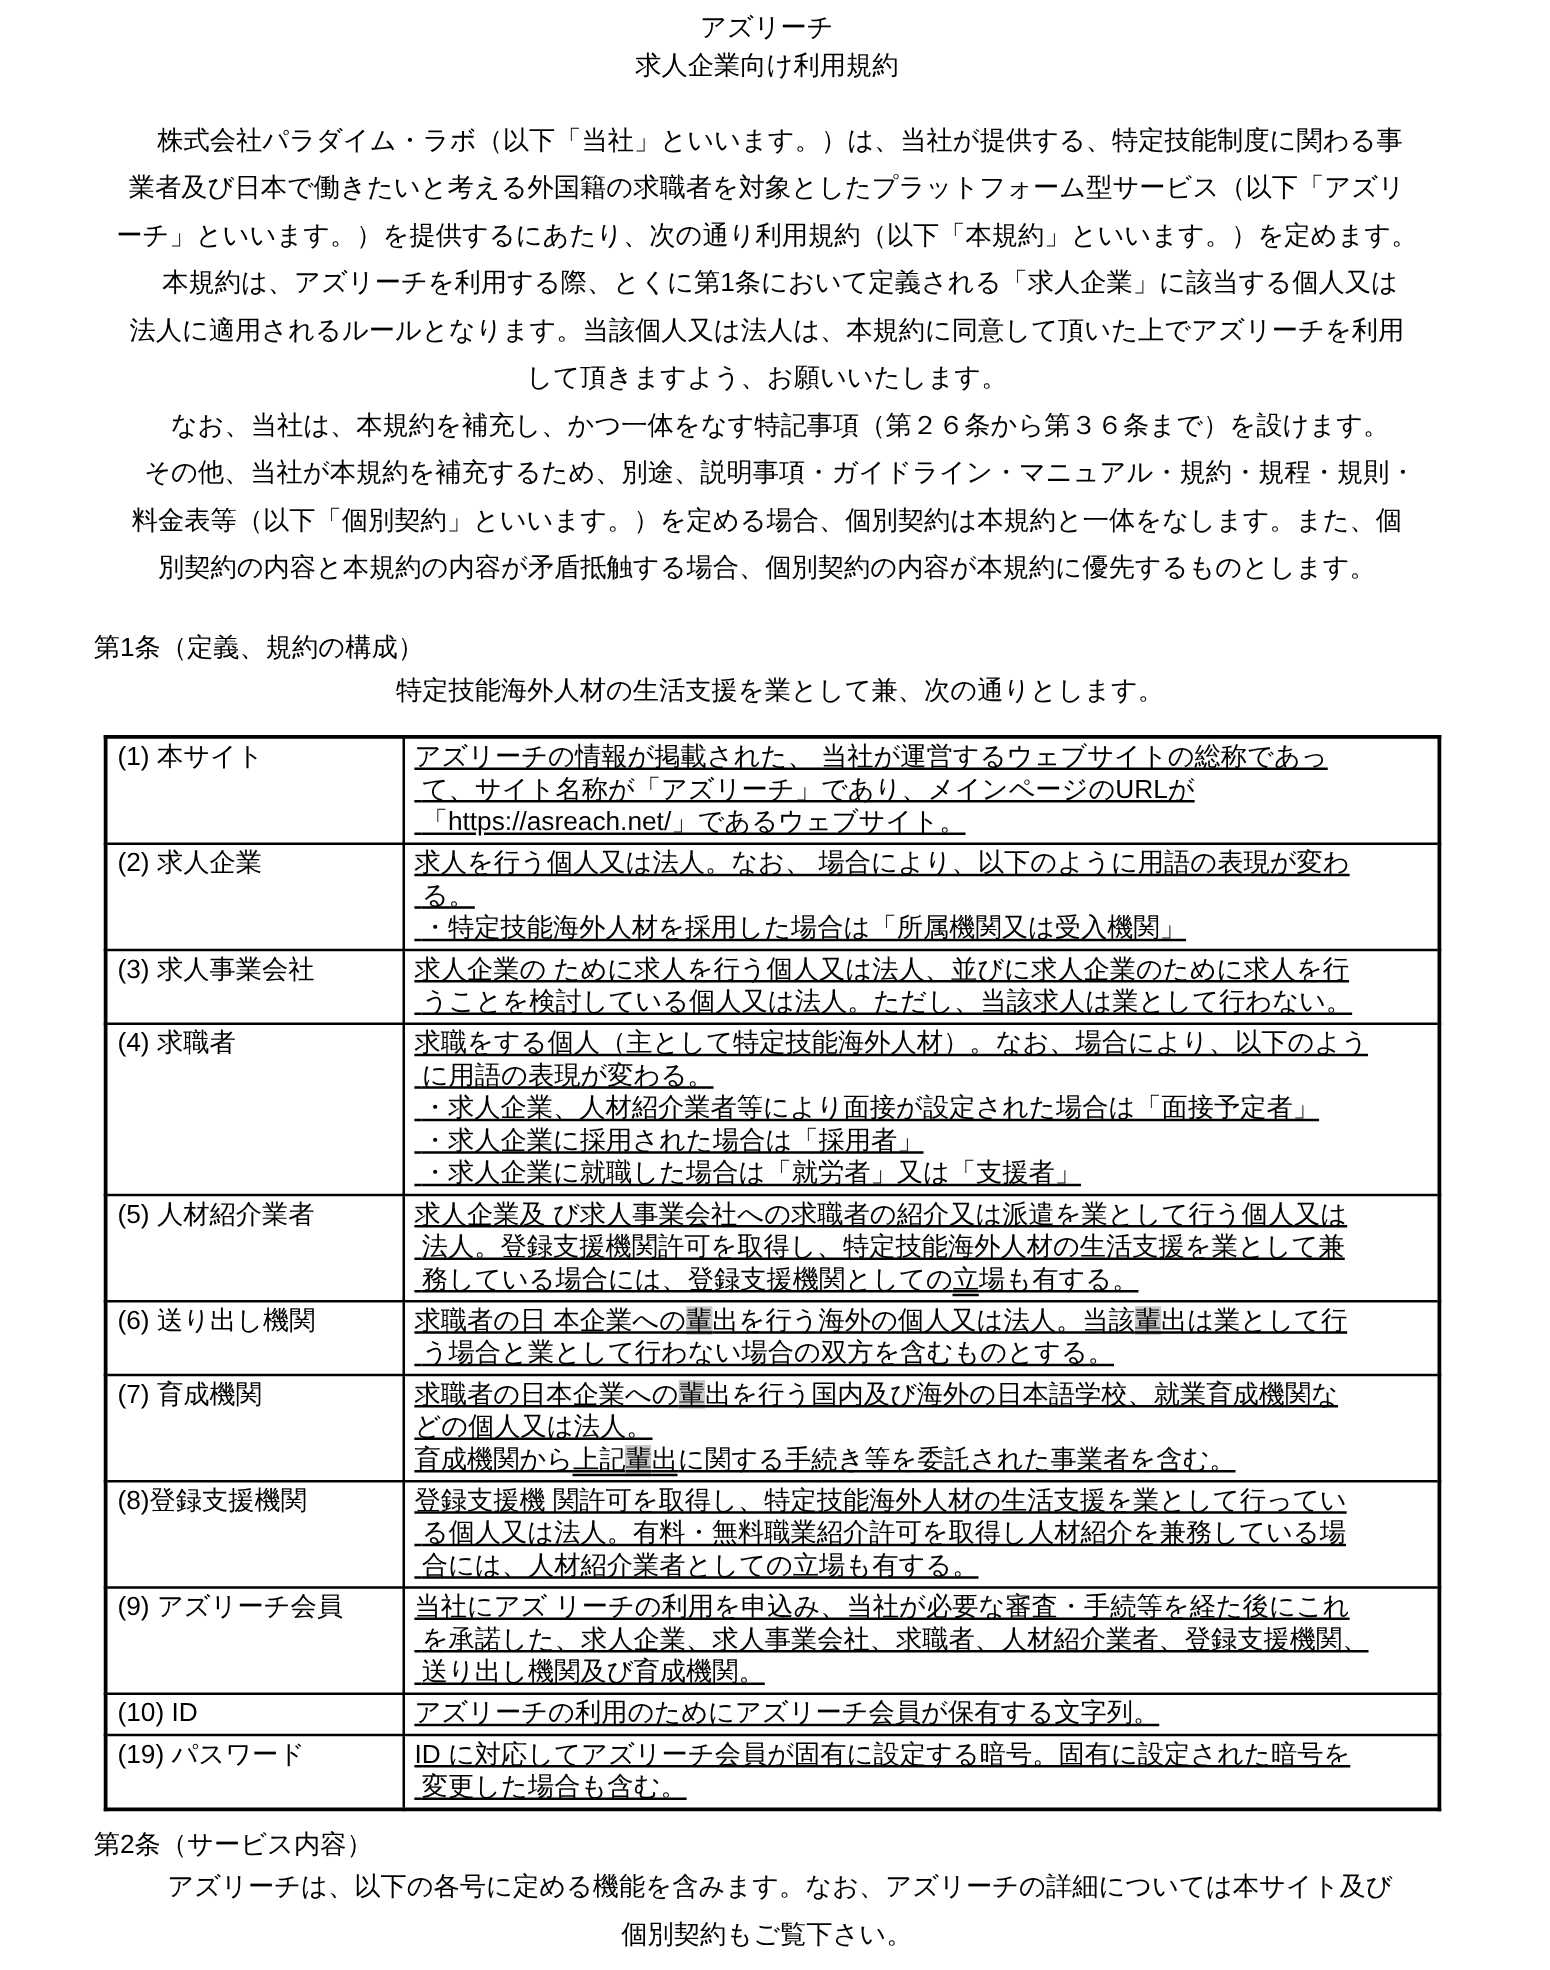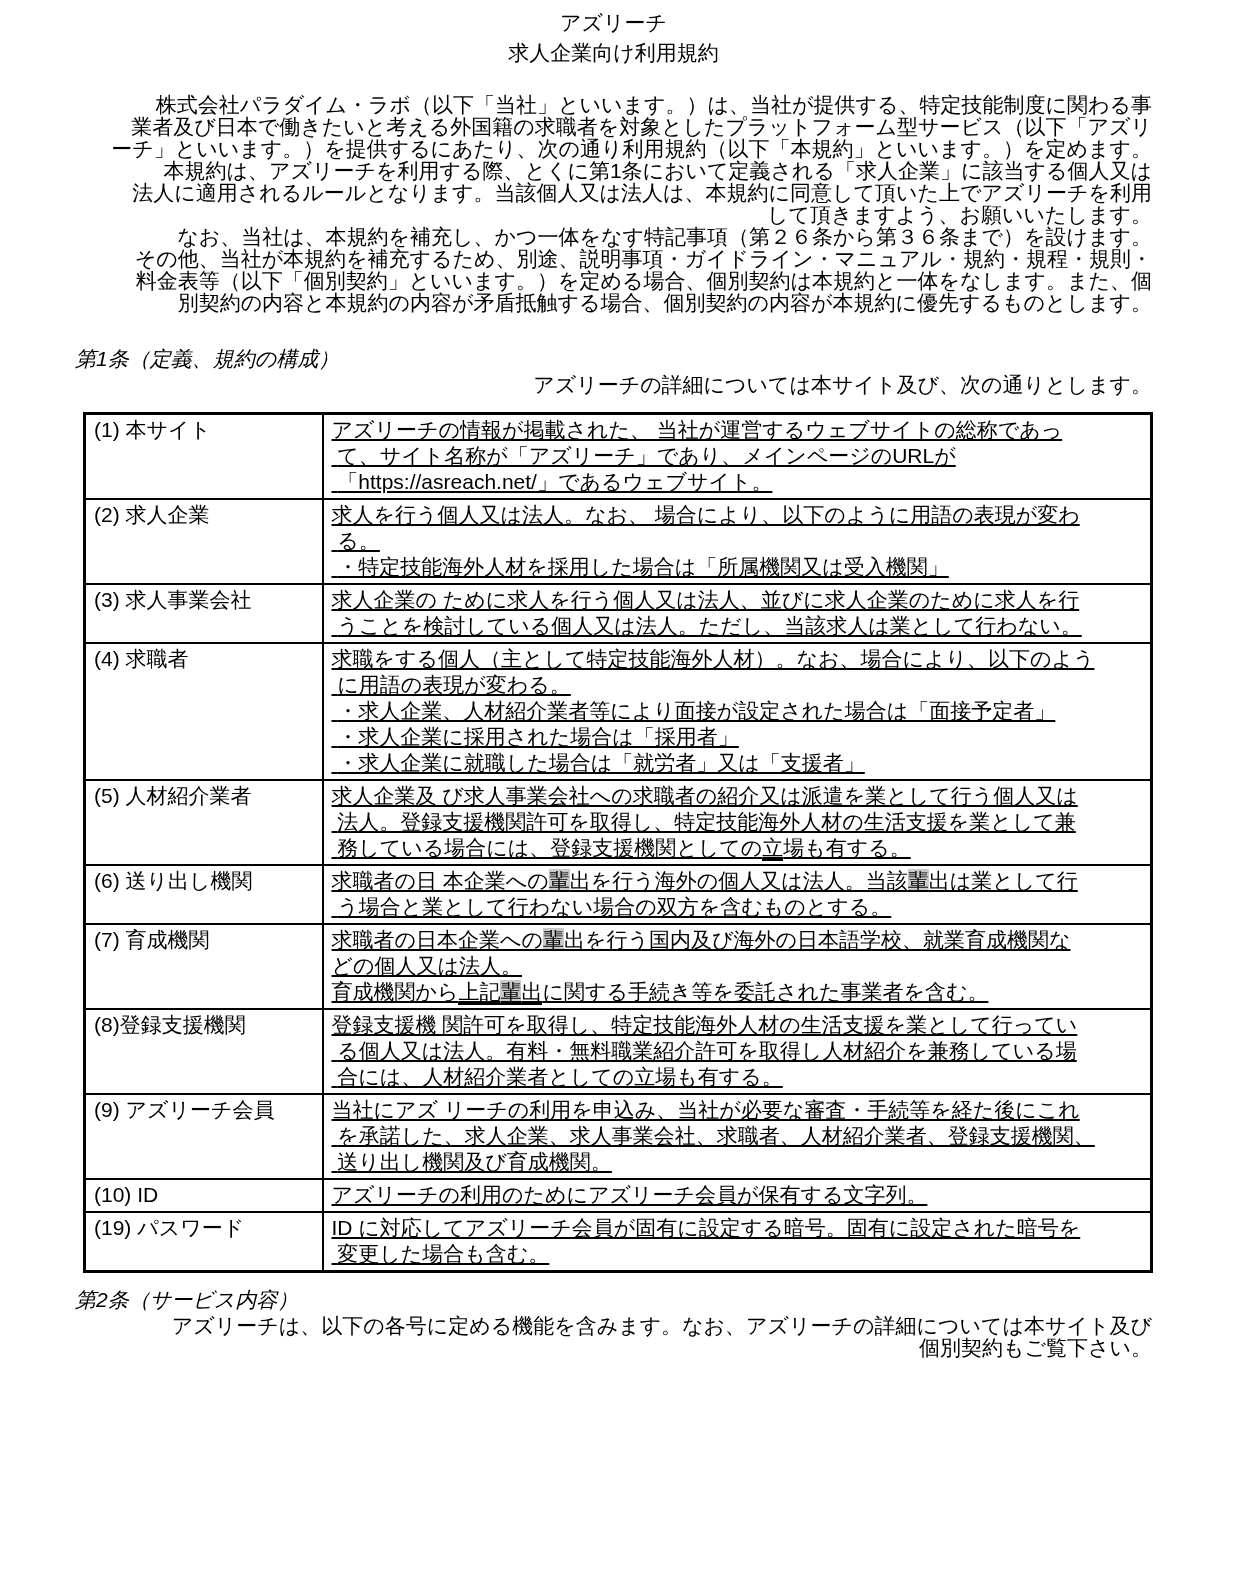--- a/index.html
+++ b/index.html
@@ -6,23 +6,23 @@
   html,body { background:#ffffff; }
   body {
     width:1240px; min-height:1576px;
     color:#000000;
     font-family:"Liberation Sans","DejaVu Sans",sans-serif;
     font-size:21px;
   }
   .page { padding:8px 88px 20px 75px; }
   .title-block { text-align:center; line-height:30px; margin-bottom:26px; }
   .title-block div { white-space:pre-wrap; }
-  .body-par { white-space:pre-wrap; line-height:22px; text-align:right; }
+  .body-par { white-space:pre-wrap; line-height:38px; text-align:center; }
   .article { margin-top:30px; line-height:30px; }
-  .article-heading { white-space:pre-wrap; line-height:30px;font-style:italic; }
+  .article-heading { white-space:pre-wrap; line-height:30px; }
   table.defs {
     border-collapse:collapse;
     width:1070px;
     margin:16px 0 0 8px;
     border:3px solid #000;
     table-layout:fixed;
   }
   table.defs td {
     border:2px solid #000;
     vertical-align:top;
@@ -55,21 +55,21 @@
 法人に適用されるルールとなります。当該個人又は法人は、本規約に同意して頂いた上でアズリーチを利用
 して頂きますよう、お願いいたします。</p>
     <p class="body-par">　なお、当社は、本規約を補充し、かつ一体をなす特記事項（第２６条から第３６条まで）を設けます。</p>
     <p class="body-par">　その他、当社が本規約を補充するため、別途、説明事項・ガイドライン・マニュアル・規約・規程・規則・
 料金表等（以下「個別契約」といいます。）を定める場合、個別契約は本規約と一体をなします。また、個
 別契約の内容と本規約の内容が矛盾抵触する場合、個別契約の内容が本規約に優先するものとします。</p>
   </div>
 
   <div class="article">
     <div class="article-heading">第1条（定義、規約の構成）</div>
-    <p class="body-par">　アズリーチの詳細については本サイト及び、次の通りとします。</p>
+    <p class="body-par">　特定技能海外人材の生活支援を業として兼、次の通りとします。</p>
   </div>
 
   <table class="defs">
     <tbody>
         <tr>
           <td class="term-cell">(1) 本サイト</td>
           <td class="def-cell"><span>アズリーチの情報が掲載された、 当社が運営するウェブサイトの総称であっ
  て、サイト名称が「アズリーチ」であり、メインページのURLが
  「https://asreach.net/」であるウェブサイト。</span></td>
         </tr>

